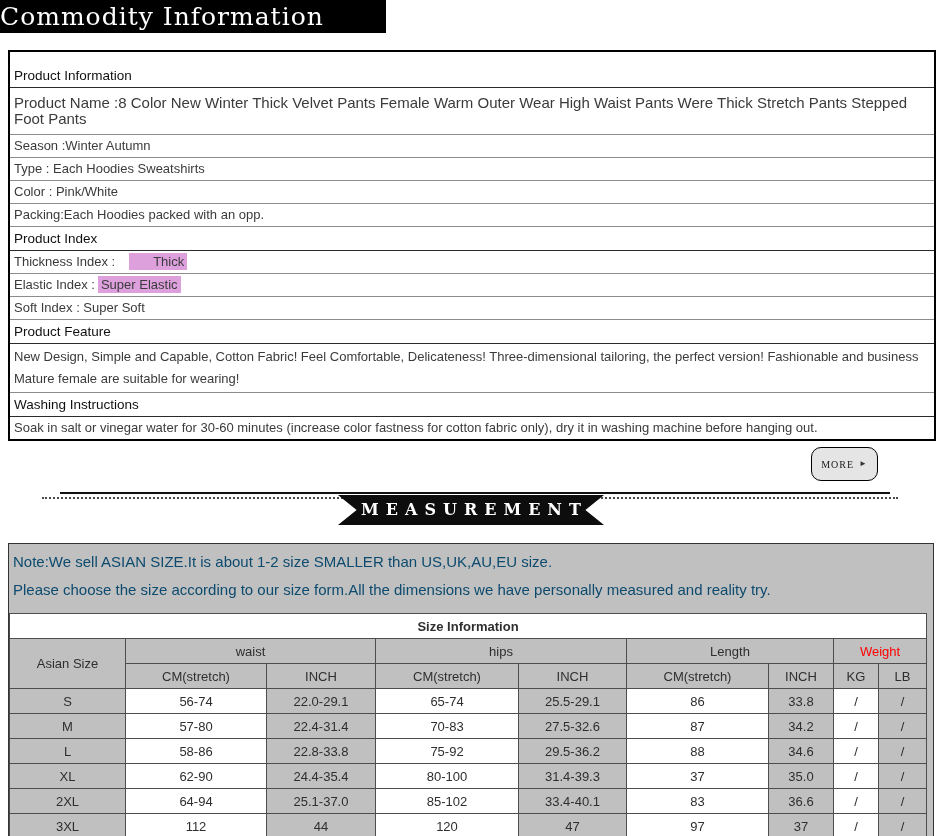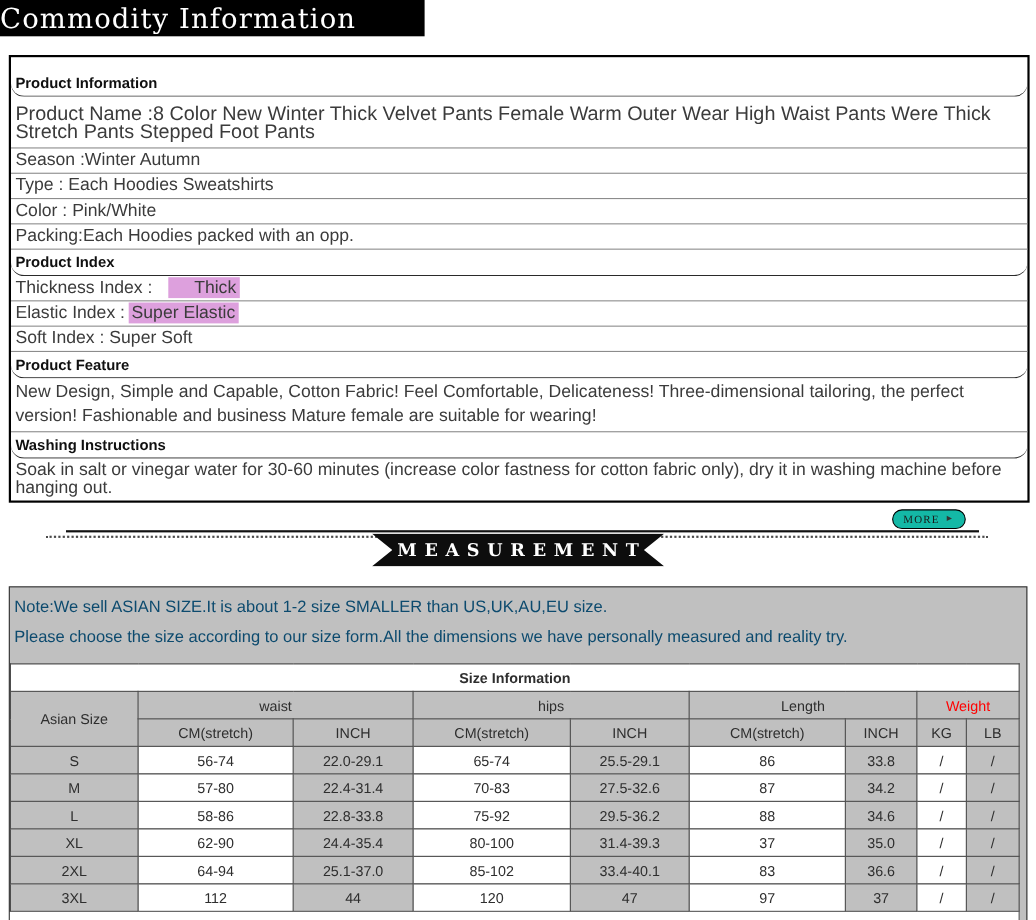--- a/index.html
+++ b/index.html
@@ -11,47 +11,47 @@
     font-family:"DejaVu Serif", serif; font-size:25px; line-height:33px;
     box-sizing:border-box; letter-spacing:1px;
   }
 
   
   .info-table {
     margin:17px 0 0 8px; width:928px; box-sizing:border-box;
     border:2px solid #000000; background:#ffffff;
   }
   .info-row {
-    padding:3px 4px; font-size:16px; color:#3b3b3b;
+    padding:3px 4px; font-size:13px; color:#3b3b3b;
     line-height:16px; border-bottom:1px solid #8c8c8c;
   }
   .info-row.section {
-    font-weight:bold; color:#101010; font-size:13.5px;
-    border-bottom:1px solid #2a2a2a; padding:4px 4px 3px 4px;border-radius:12px;
+    font-weight:normal; color:#101010; font-size:13.5px;
+    border-bottom:1px solid #2a2a2a; padding:4px 4px 3px 4px;
   }
   .info-row.first-section { padding-top:16px; }
-  .info-row.name-row { font-size:18px; padding:7px 4px; }
+  .info-row.name-row { font-size:15px; padding:7px 4px; }
   .info-row.feature-row { line-height:22px; padding:2px 4px; }
   .info-row.last { border-bottom:none; }
   .hl { background:#dda0dd; padding:1px 3px; }
   .gap-lg { margin-left:14px;padding-left:24px; }
   .gap-sm { margin-left:3px; }
 
   
   .more-row { display:flex; justify-content:flex-end; padding-right:64px; margin-top:6px; }
   .more-btn {
-    display:flex; align-items:center; gap:5px; height:18px;
-    border:1px solid #000000; border-radius:10px; background:#14b8a6;
+    display:flex; align-items:center; gap:5px; height:34px;
+    border:1px solid #000000; border-radius:10px; background:#e5e5e5;
     font-family:"Liberation Serif", serif; font-size:10px; color:#1a1a1a;
     padding:0 9px; letter-spacing:1px; cursor:pointer;
   }
   .more-arrow { font-size:8px; line-height:1; color:#333333; }
 
   
-  .divider { position:relative; height:36px; margin-top:1px; }
+  .divider { position:relative; height:36px; margin-top:11px; }
   .divider .solid-line { position:absolute; top:0; left:60px; right:52px; border-top:2px solid #111111; }
   .divider .dotted-line { position:absolute; top:5px; left:42px; right:44px; border-top:2px dotted #4a4a4a; }
   .ribbon {
     position:absolute; top:3px; left:50%; transform:translateX(-50%);
     width:266px; height:30px; background:#0d0d0d;
     clip-path:polygon(0 0, 100% 0, 93% 50%, 100% 100%, 0 100%, 7% 50%);
     color:#ffffff; text-align:center; line-height:30px;
     font-family:"DejaVu Serif", serif; font-weight:bold; font-size:16px;
     letter-spacing:7px; text-indent:7px;
   }

